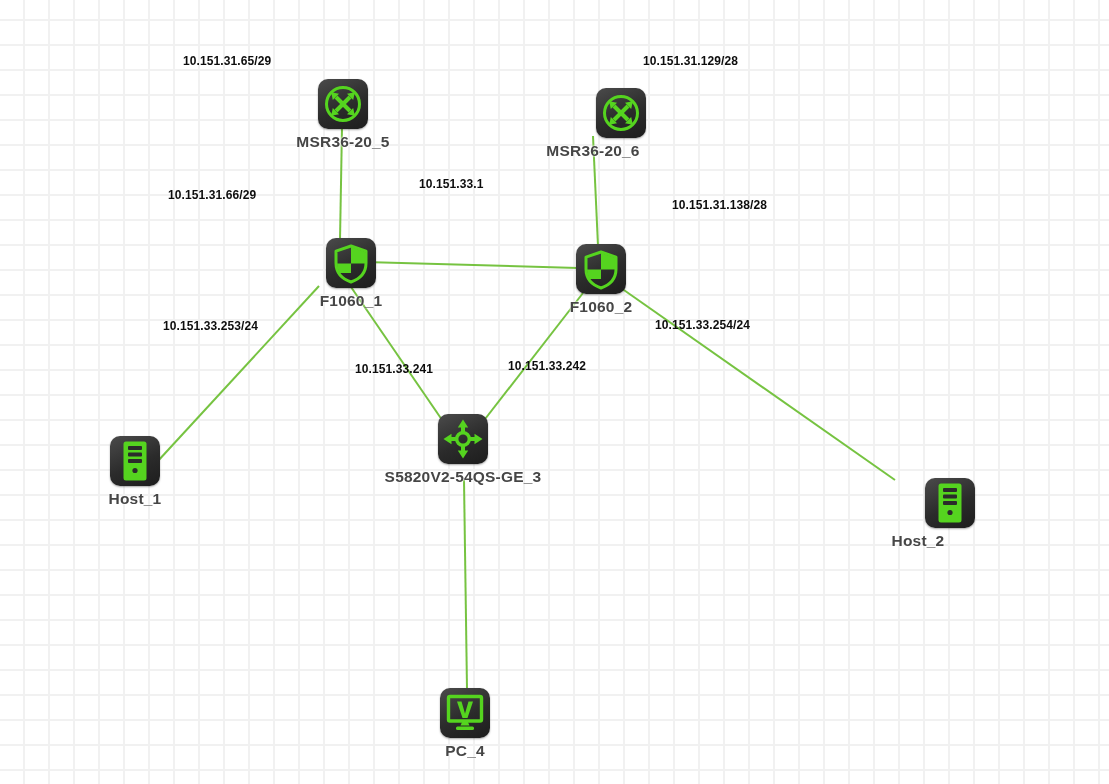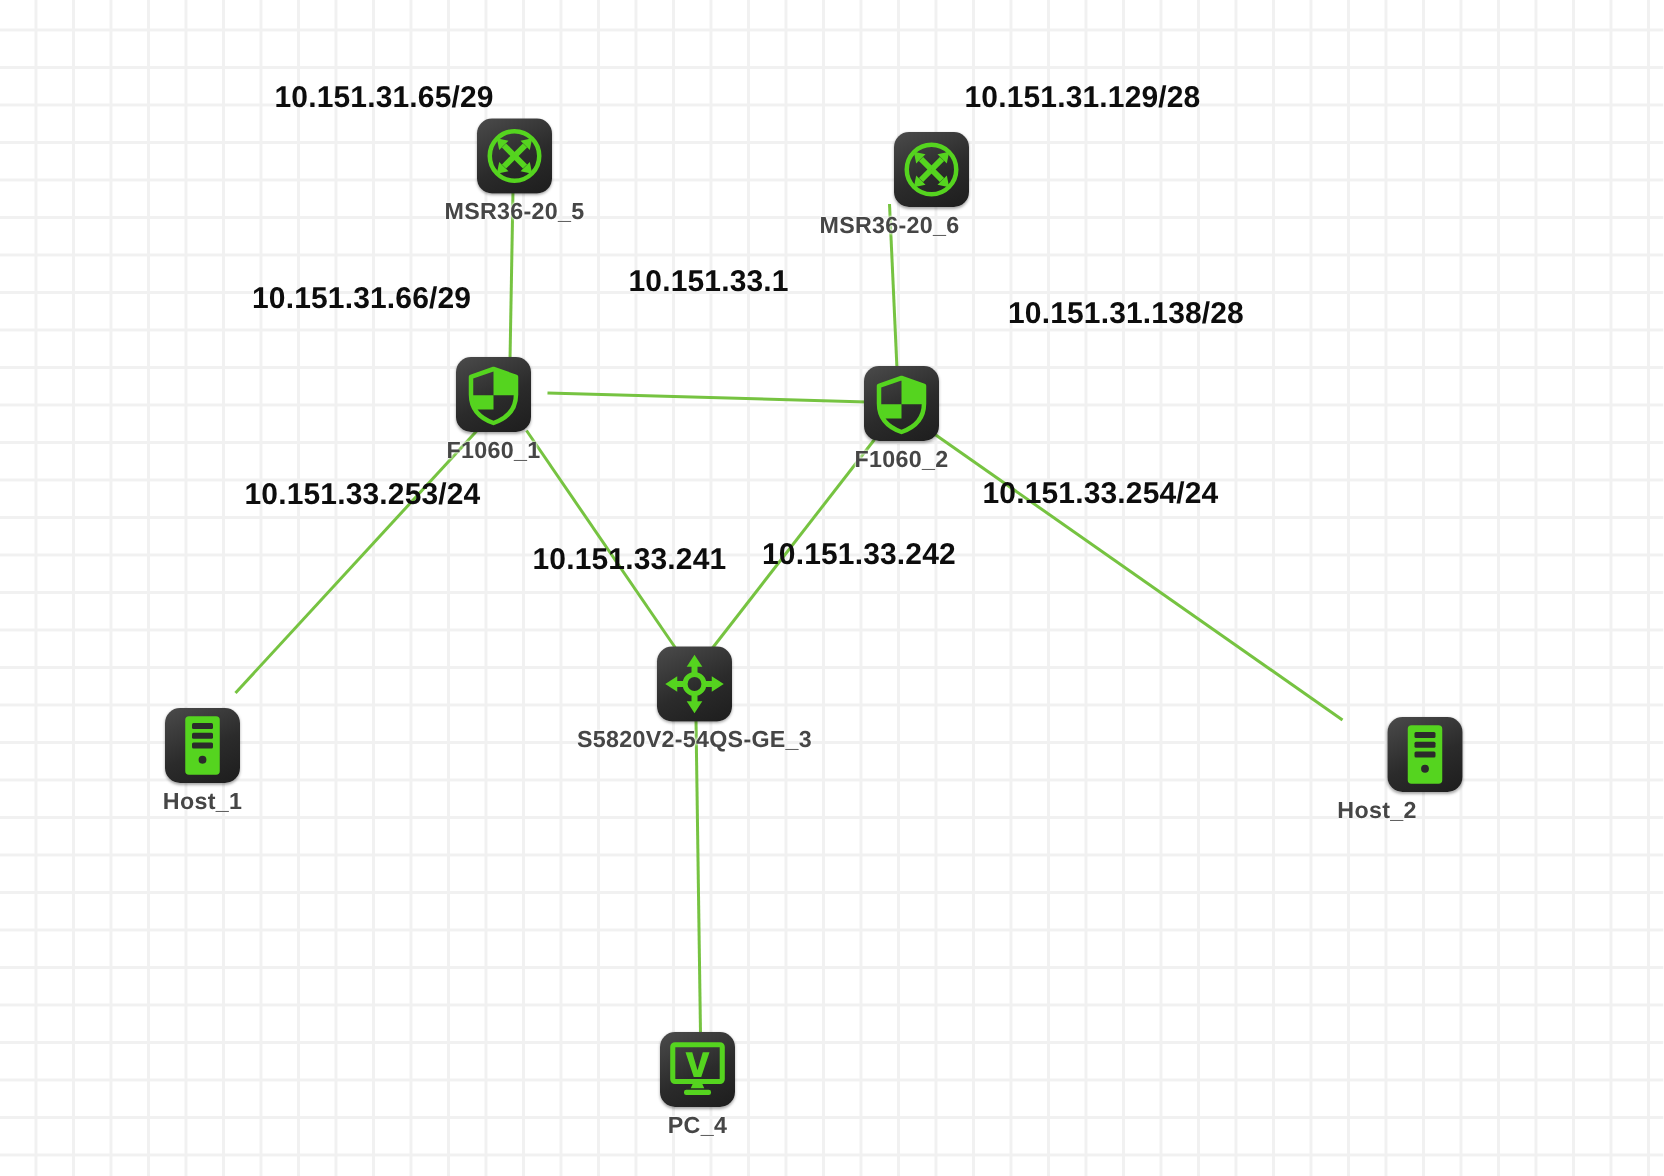--- a/index.html
+++ b/index.html
@@ -52,21 +52,21 @@
     font-size:15.5px;
     font-weight:bold;
     color:var(--node-label-color);
     text-shadow:0 0 2px #fff, 0 0 2px #fff;
     letter-spacing:0.2px;
   }
   .ip-label{
     position:absolute;
     z-index:4;
     white-space:nowrap;
-    font-size:20px;
+    font-size:12px;
     font-weight:bold;
     color:var(--ip-label-color);
     letter-spacing:0.1px;
   }
 </style>
 </head>
 <body>
 
 <div class="canvas">
   <svg class="links-layer" xmlns="http://www.w3.org/2000/svg">
@@ -112,21 +112,21 @@
     <g fill="#55d41f">
       <polygon points="13.2,13.2 21,14.8 14.8,21"></polygon>
       <polygon points="36.8,13.2 29,14.8 35.2,21"></polygon>
       <polygon points="13.2,36.8 21,35.2 14.8,29"></polygon>
       <polygon points="36.8,36.8 29,35.2 35.2,29"></polygon>
     </g>
   </svg>
       </div>
       <div class="node-label">MSR36-20_6</div>
     </div>
-    <div class="node" style="left: 304px; top: 238px; text-align: right;">
+    <div class="node" style="left: 326px; top: 238px; text-align: right;">
       <div class="node-icon">
         <svg viewBox="0 0 50 50" xmlns="http://www.w3.org/2000/svg">
     <defs>
             <clipPath id="shield-clip-2">
       <path d="M25 9 L39 13.8 V25 C39 34.6 33 40.2 25 42.8 C17 40.2 11 34.6 11 25 V13.8 Z"></path>
     </clipPath>
           </defs>
     <g clip-path="url(#shield-clip-2)" fill="#55d41f">
       <rect x="25" y="6" width="16" height="19.5"></rect>
       <rect x="9" y="25.5" width="16" height="9.5"></rect>
@@ -146,41 +146,41 @@
           </defs>
     <g clip-path="url(#shield-clip-3)" fill="#55d41f">
       <rect x="25" y="6" width="16" height="19.5"></rect>
       <rect x="9" y="25.5" width="16" height="9.5"></rect>
     </g>
     <path d="M25 8 L40 13.2 V25 C40 35.2 33.6 41 25 44 C16.4 41 10 35.2 10 25 V13.2 Z" fill="none" stroke="#55d41f" stroke-width="3" stroke-linejoin="round"></path>
   </svg>
       </div>
       <div class="node-label">F1060_2</div>
     </div>
-    <div class="node" style="left: 438px; top: 431px; text-decoration: underline;">
+    <div class="node" style="left: 438px; top: 414px; text-decoration: underline;">
       <div class="node-icon">
         <svg viewBox="0 0 50 50" xmlns="http://www.w3.org/2000/svg">
     <circle cx="25" cy="25" r="6.3" fill="none" stroke="#55d41f" stroke-width="3.4"></circle>
     <g stroke="#55d41f" stroke-width="4">
       <line x1="25" y1="19" x2="25" y2="12.5"></line>
             <line x1="25" y1="31" x2="25" y2="37.5"></line>
       <line x1="19" y1="25" x2="12.5" y2="25"></line>
             <line x1="31" y1="25" x2="37.5" y2="25"></line>
     </g>
     <g fill="#55d41f">
       <polygon points="25,5.5 19.8,13.5 30.2,13.5"></polygon>
       <polygon points="25,44.5 19.8,36.5 30.2,36.5"></polygon>
       <polygon points="5.5,25 13.5,19.8 13.5,30.2"></polygon>
       <polygon points="44.5,25 36.5,19.8 36.5,30.2"></polygon>
     </g>
   </svg>
       </div>
       <div class="node-label">S5820V2-54QS-GE_3</div>
     </div>
-    <div class="node" style="left: 110px; top: 472px;">
+    <div class="node" style="left: 110px; top: 436px;">
       <div class="node-icon">
         <svg viewBox="0 0 50 50" xmlns="http://www.w3.org/2000/svg">
     <rect x="13.5" y="5.5" width="23" height="39" rx="2.5" fill="#55d41f"></rect>
     <g fill="#2b2b2b">
       <rect x="18" y="10" width="14" height="4" rx="1"></rect>
       <rect x="18" y="16.5" width="14" height="4" rx="1"></rect>
       <rect x="18" y="23" width="14" height="4" rx="1"></rect>
       <circle cx="25" cy="34.5" r="2.6"></circle>
     </g>
   </svg>

